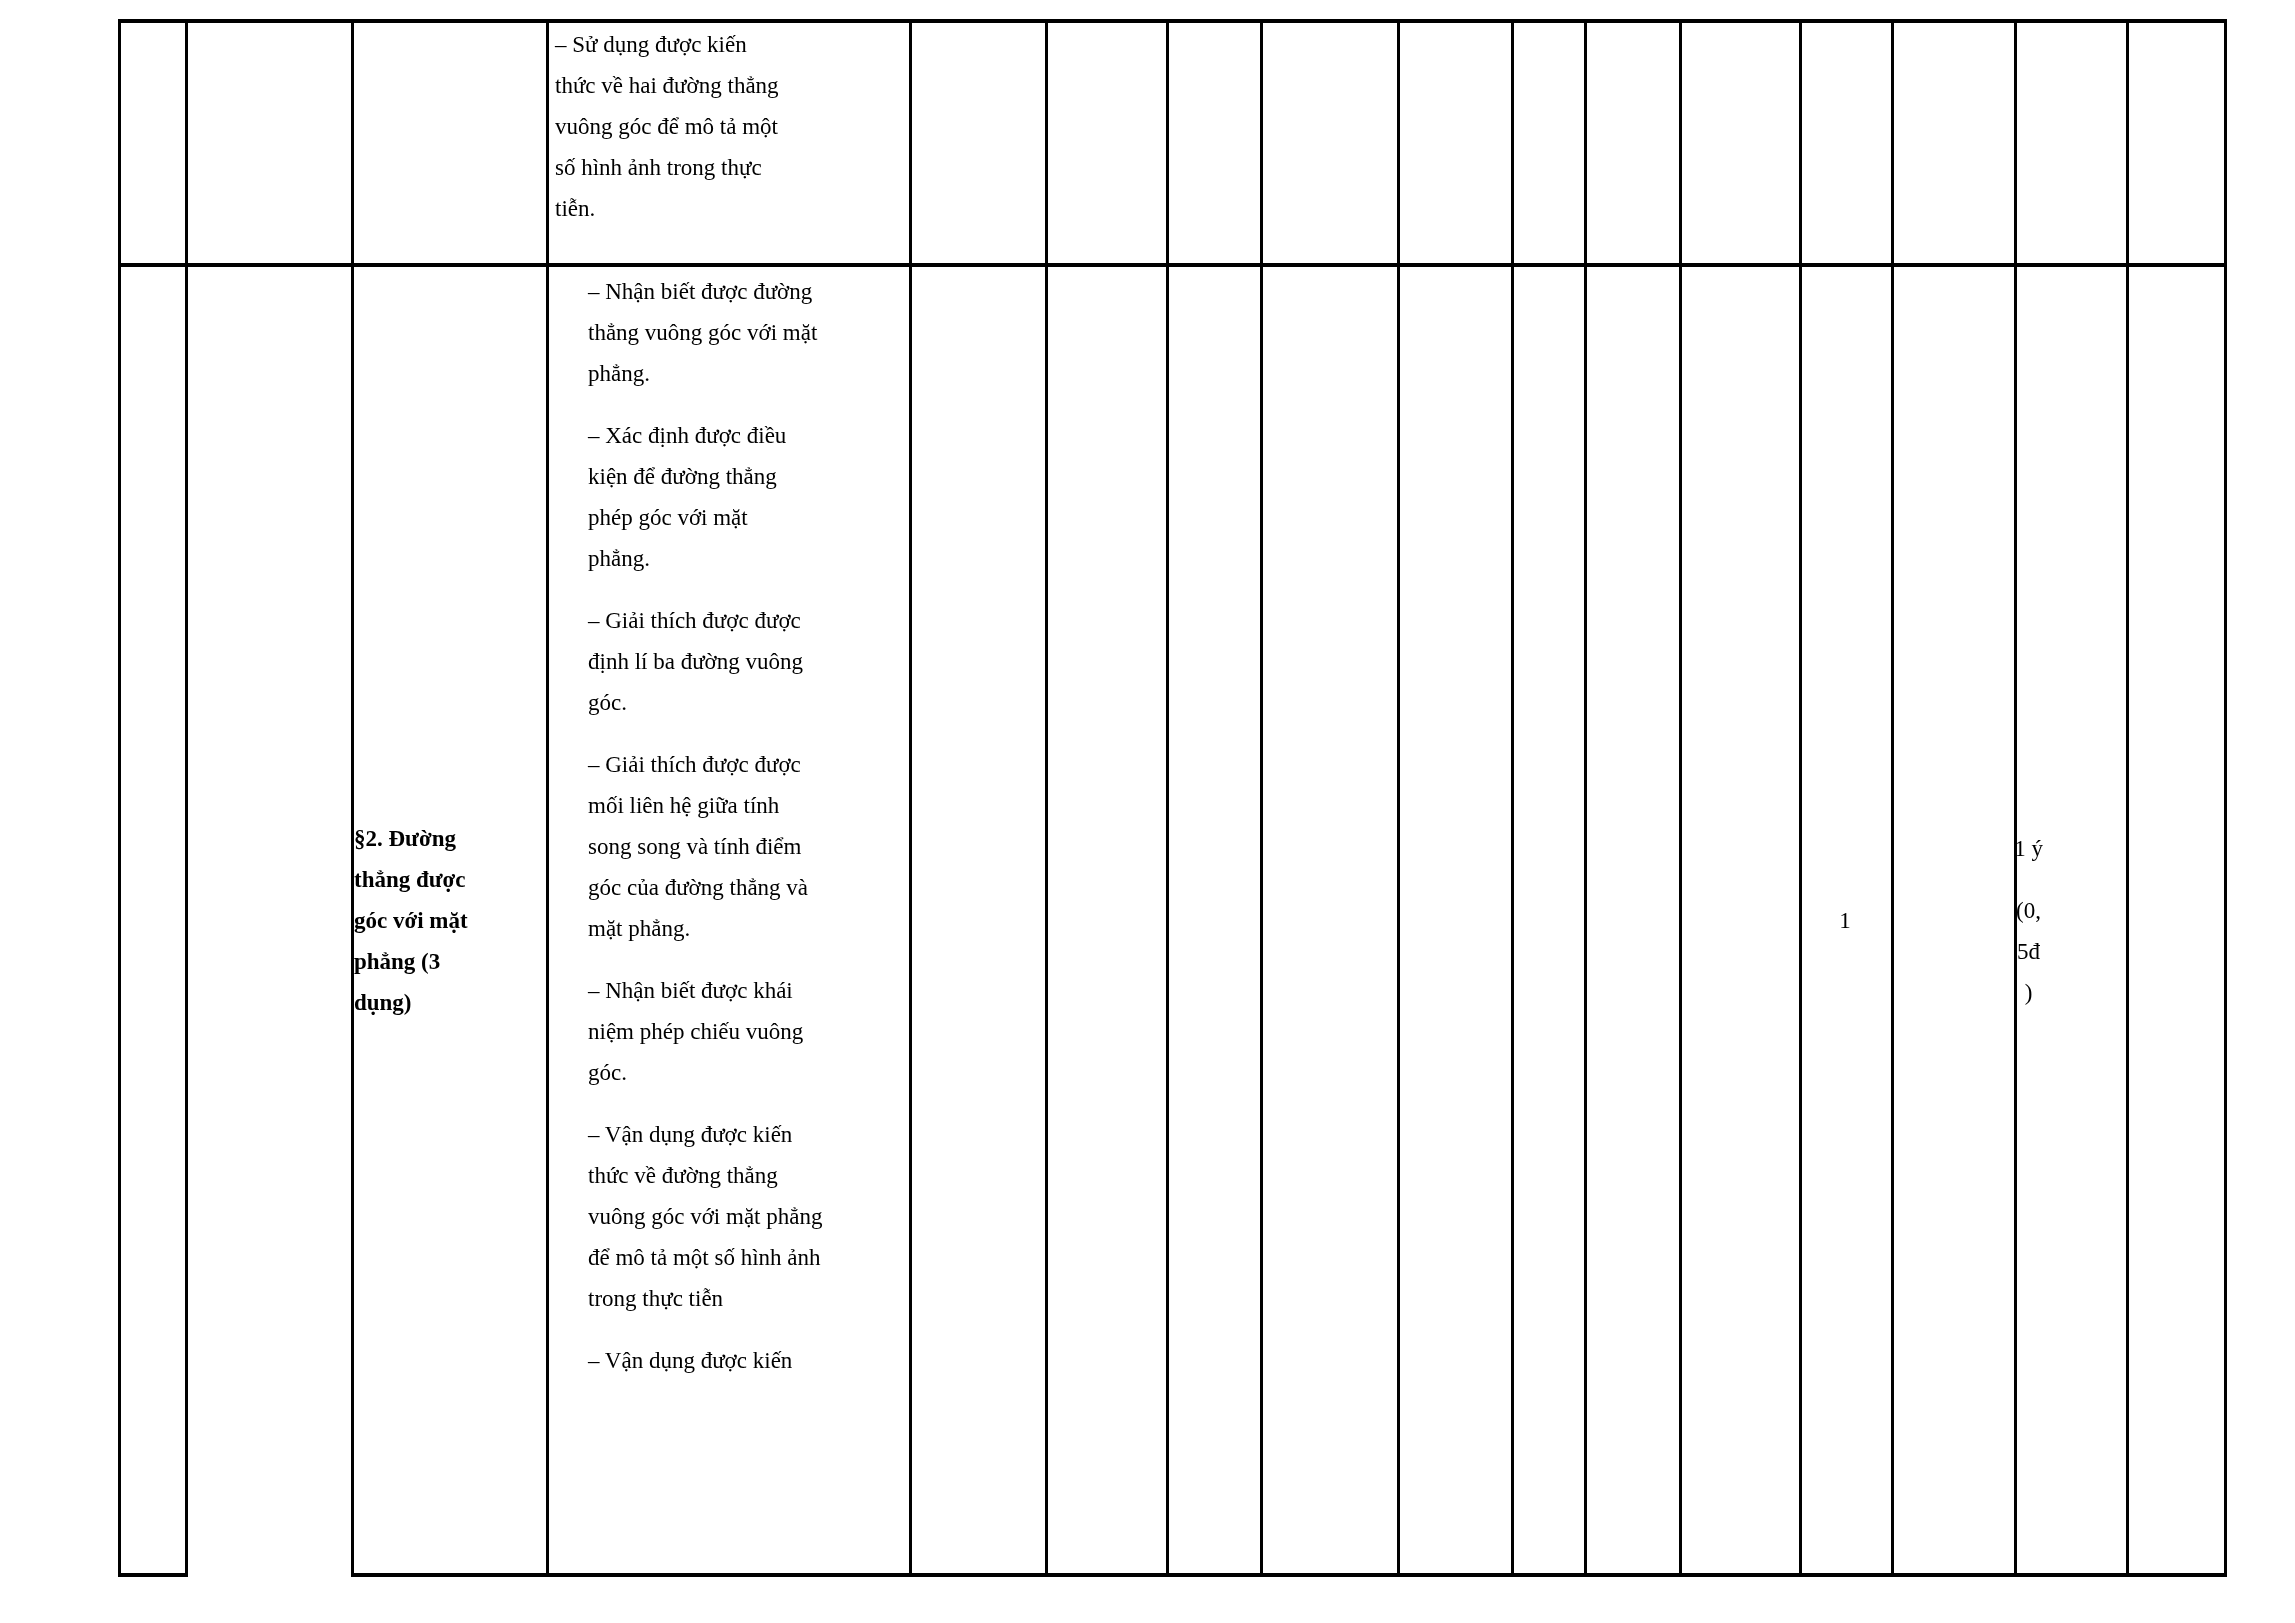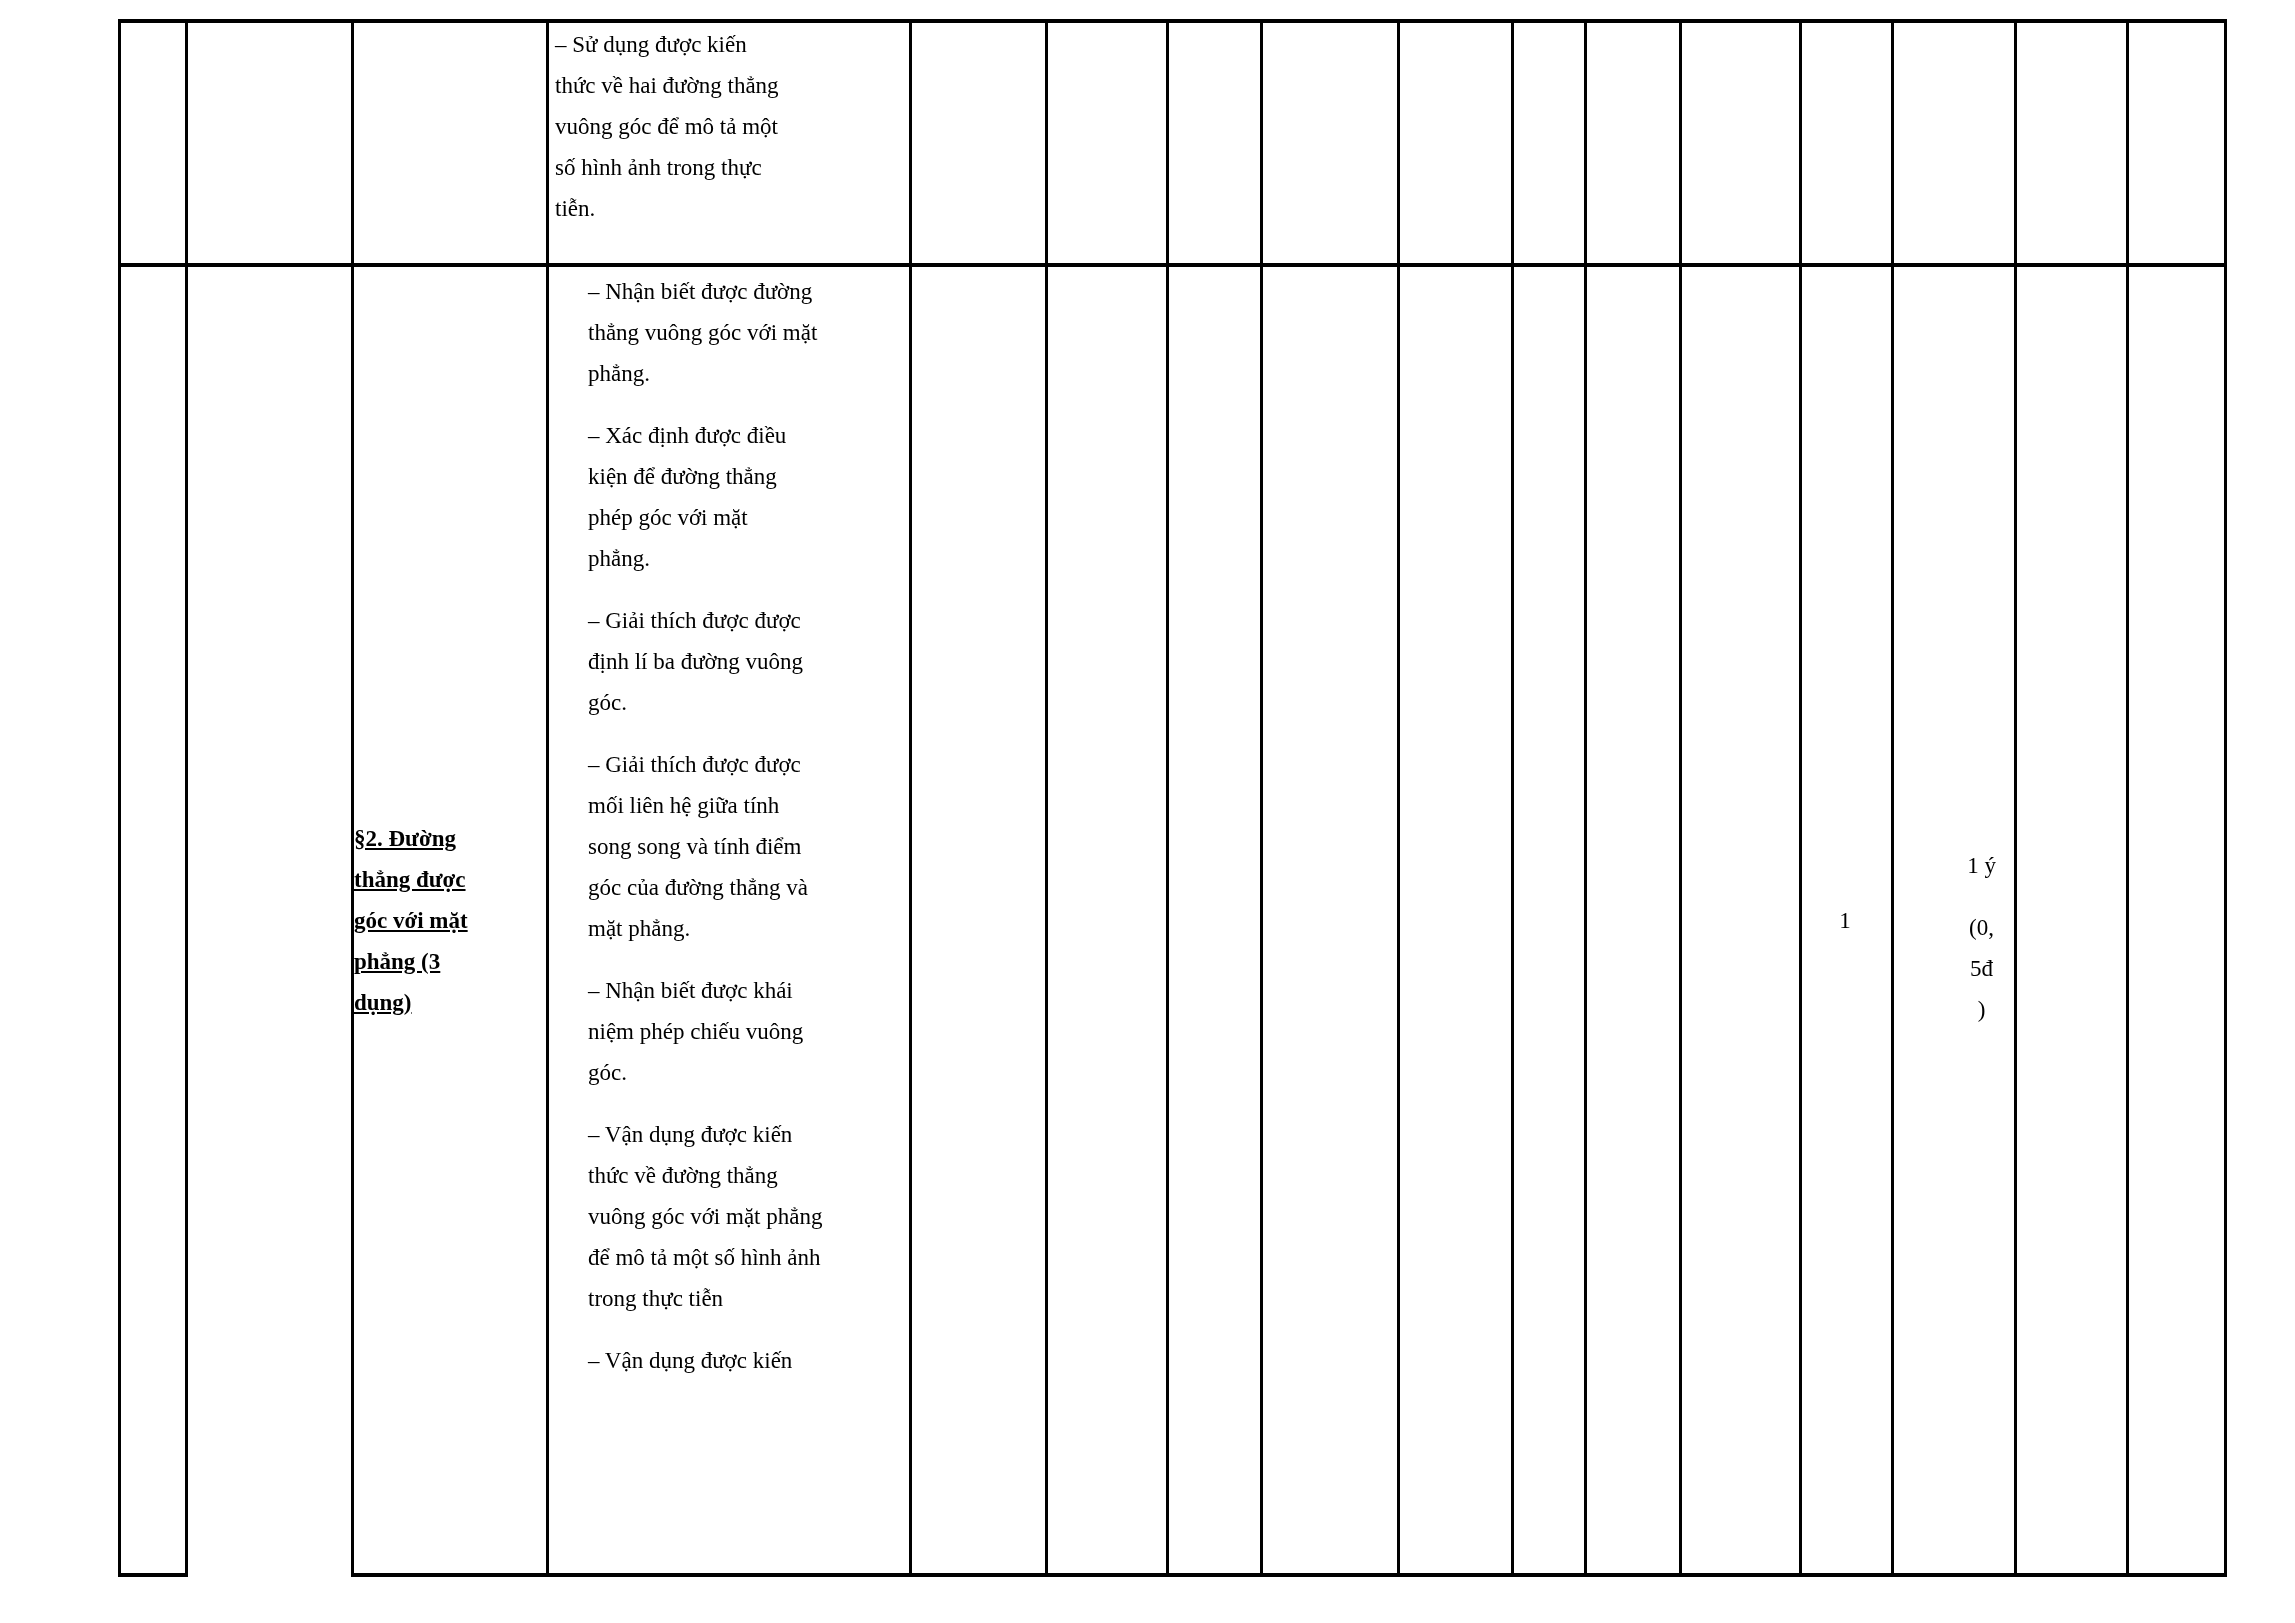--- a/index.html
+++ b/index.html
@@ -79,21 +79,21 @@
   <div class="hline" style="left:351px; top:1573px; width:1876px"></div>
 
   <div class="cell-text" style="left:555px; top:23.6px; width:353px;">
       <div class="line">– Sử dụng được kiến</div>
       <div class="line">thức về hai đường thẳng</div>
       <div class="line">vuông góc để mô tả một</div>
       <div class="line">số hình ảnh trong thực</div>
       <div class="line">tiễn.</div>
     </div>
 
-  <div class="cell-text vcenter bold" style="left:354px; top:267px; width:176px; height:1306px;text-decoration:underline;">
+  <div class="cell-text vcenter bold" style="left:354px; top:267px; width:176px; height:1306px;">
       <div class="line">§2. Đường</div>
       <div class="line">thẳng được</div>
       <div class="line">góc với mặt</div>
       <div class="line">phẳng (3</div>
       <div class="line">dụng)</div>
     </div>
 
   <div class="cell-text" style="left:588px; top:271px; width:353px;">
       <div class="para">
         <div class="line">– Nhận biết được đường</div>
@@ -132,21 +132,21 @@
       </div>
       <div class="para">
         <div class="line">– Vận dụng được kiến</div>
       </div>
     </div>
 
   <div class="cell-text vcenter hcenter" style="left:1802px; top:267px; width:86px; height:1306px;">
     <div class="line">1</div>
   </div>
 
-  <div class="cell-text vcenter hcenter" style="left:1928px; top:267px; width:107px; height:1306px;margin-top:17px;">
+  <div class="cell-text vcenter hcenter" style="left:1975px; top:267px; width:107px; height:1306px;">
       <div class="para">
         <div class="line">1 ý</div>
       </div>
       <div class="para">
         <div class="line">(0,</div>
         <div class="line">5đ</div>
         <div class="line">)</div>
       </div>
     </div>
 

